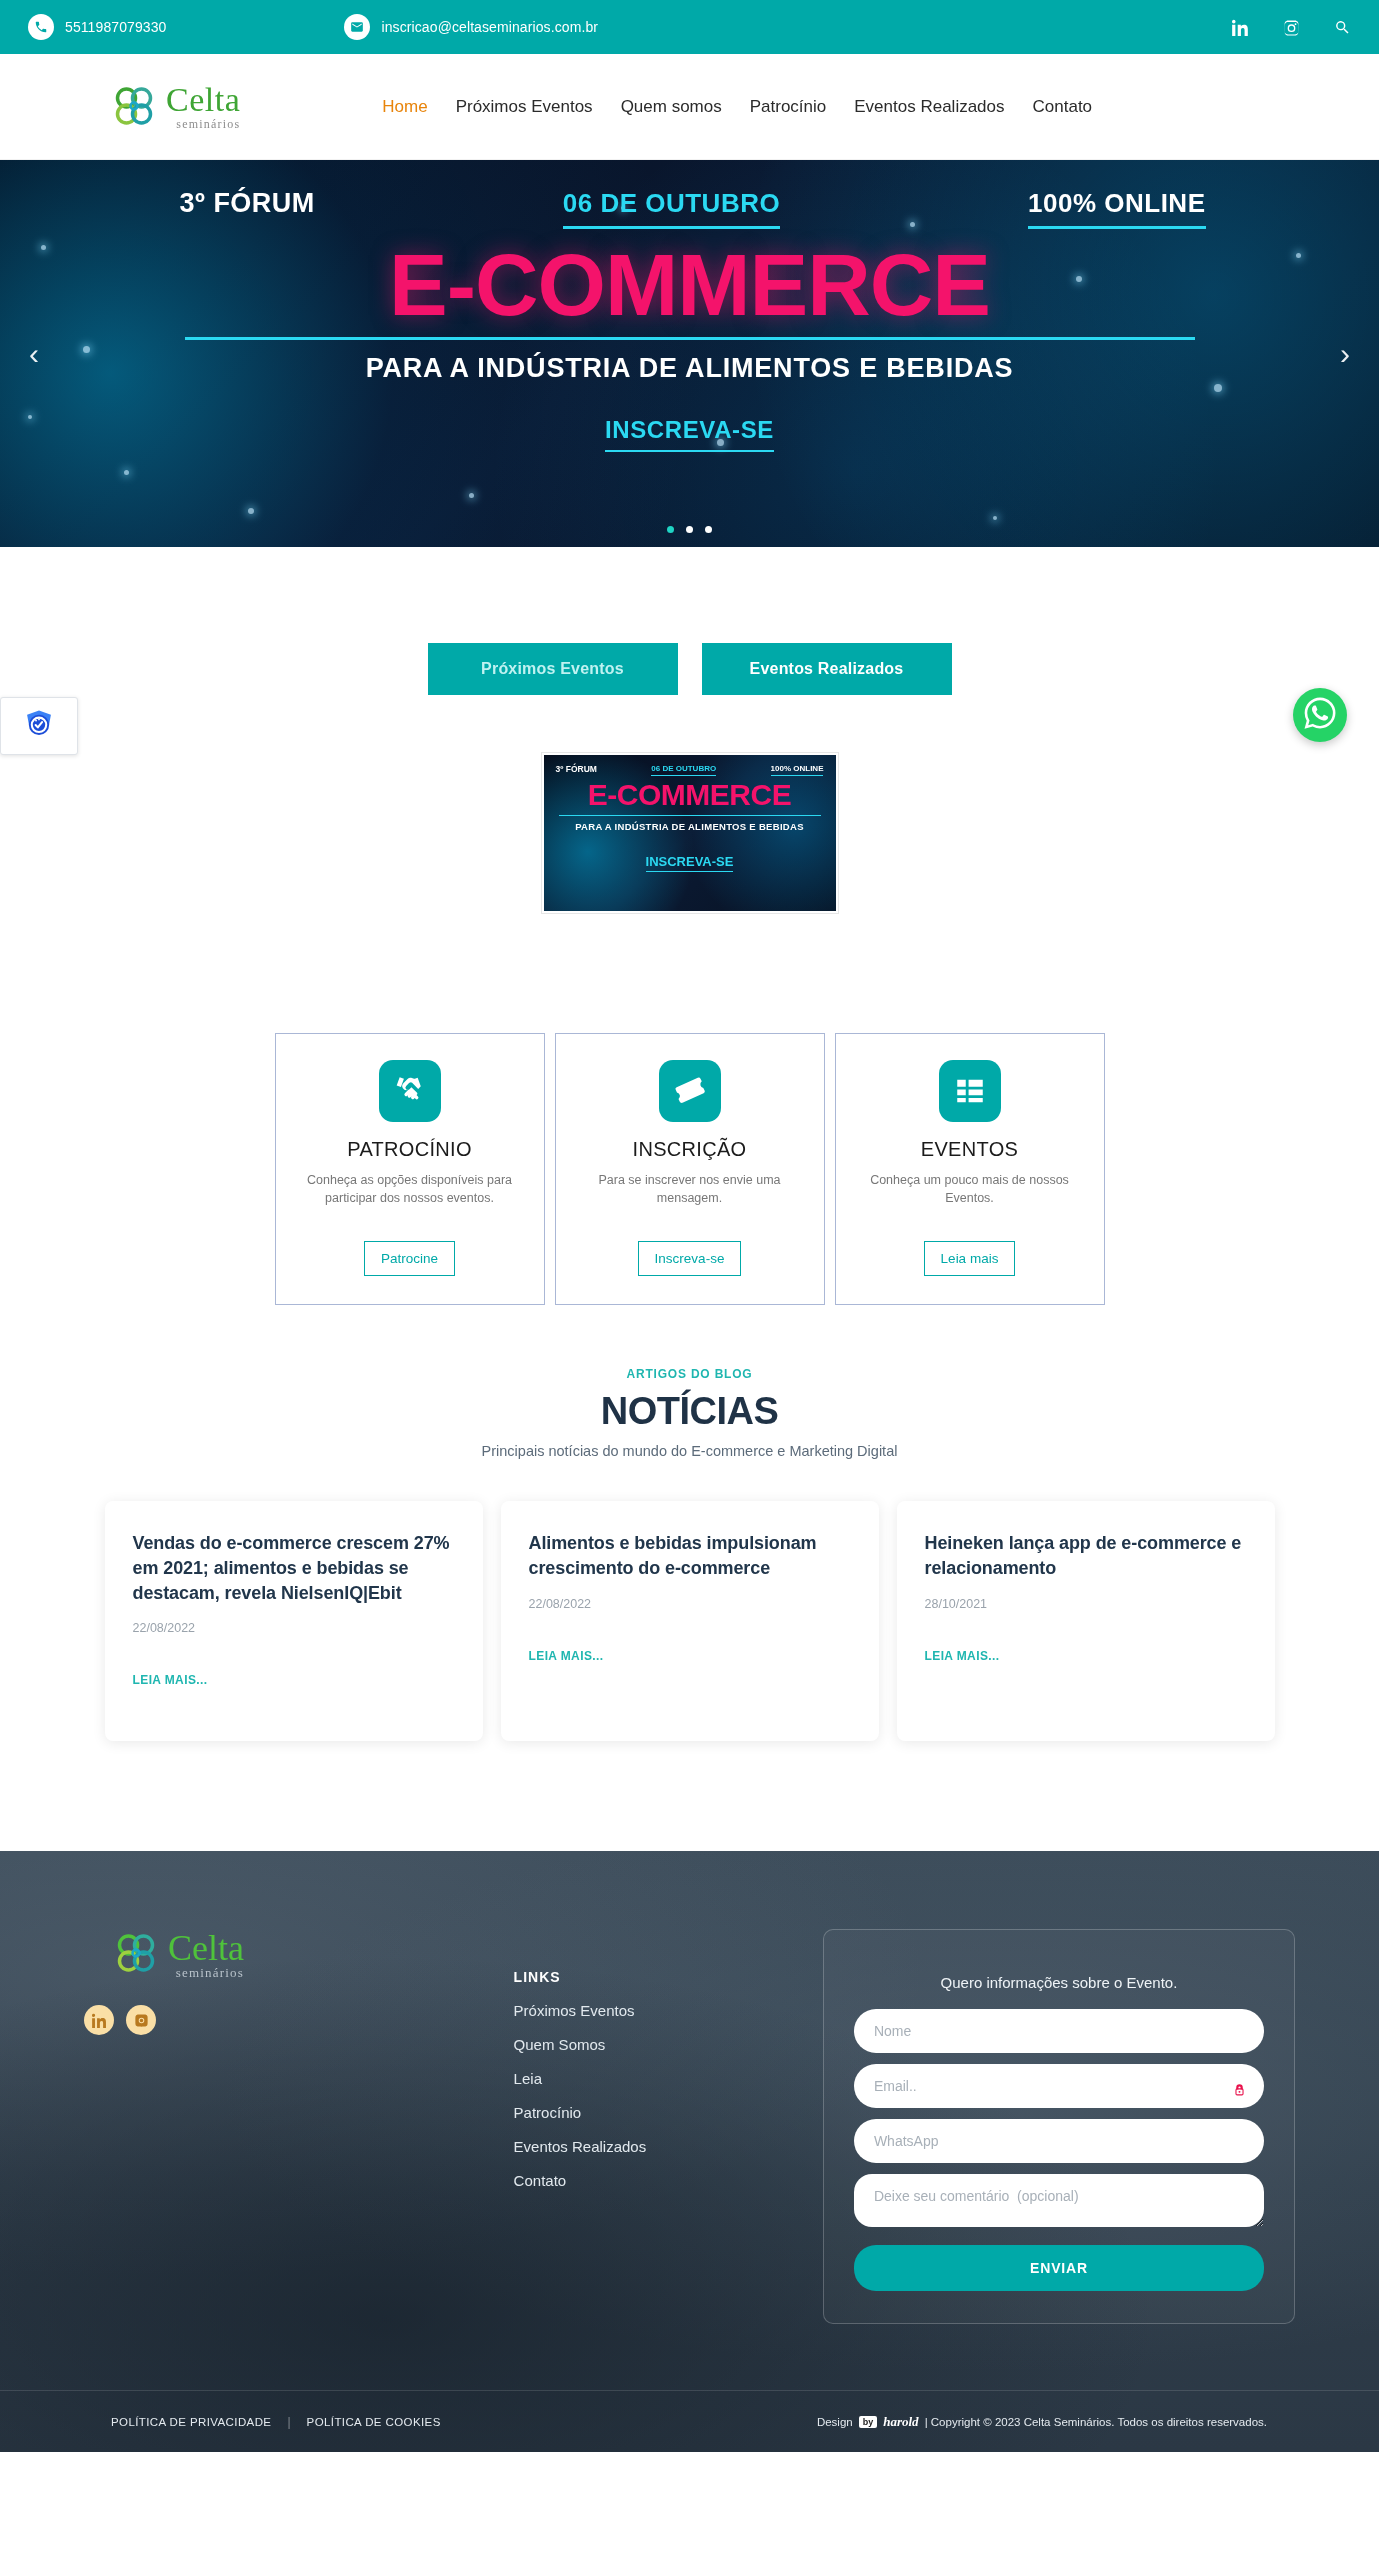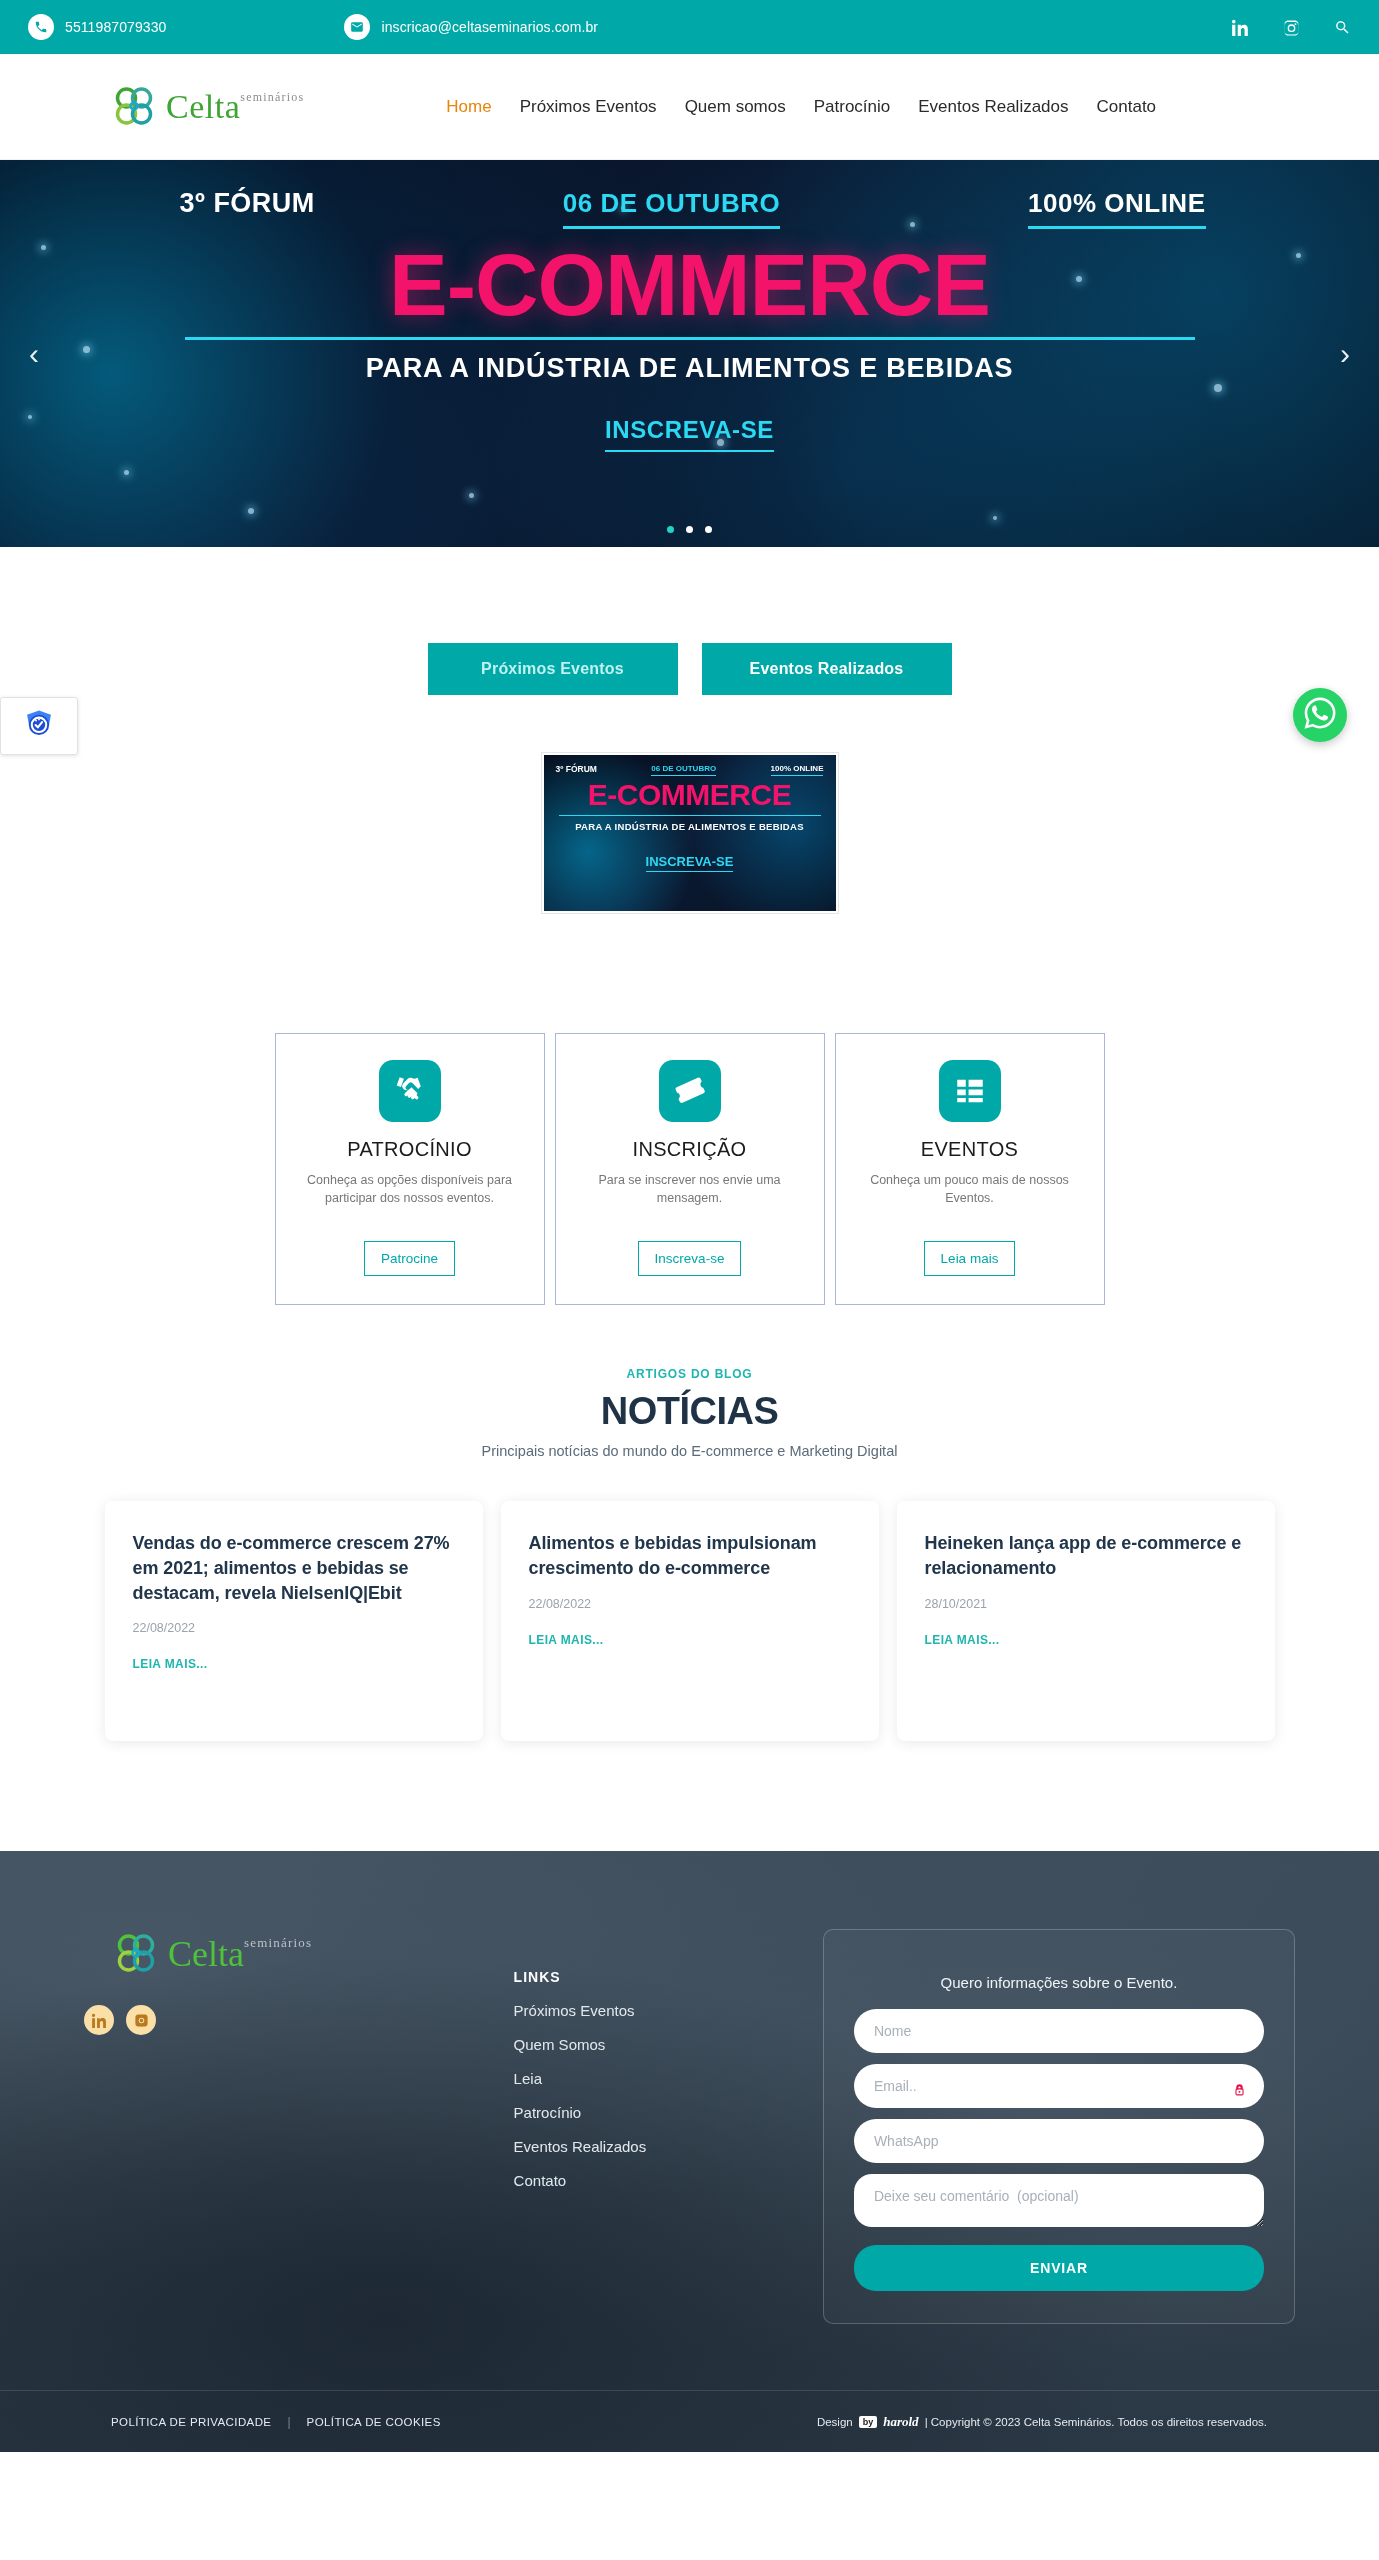--- a/index.html
+++ b/index.html
@@ -38,21 +38,21 @@
   .header {
     background: #ffffff;
     height: 106px;
     display: flex;
     align-items: center;
     padding: 0 28px 0 110px;
     border-bottom: 1px solid #f2f2f2;
   }
   .logo { display: flex; align-items: center; gap: 6px; }
   .logo-mark { width: 50px; height: 50px; flex: 0 0 auto; }
-  .logo-txt { display: flex; flex-direction: row; line-height: 1; }
+  .logo-txt { display: flex; flex-direction: column; line-height: 1; }
   .logo-name {
     font-family: "Liberation Serif", serif;
     font-size: 34px; color: #3FA535; letter-spacing: .5px;
   }
   .logo-sub {
     font-size: 12px; color: #8d8d8d; letter-spacing: 1.2px;
     margin-top: 1px; text-align: right;
     font-family: "Liberation Serif", serif;
   }
   .nav { display: flex; align-items: center; gap: 28px; margin-left: 142px; }
@@ -211,21 +211,21 @@
     border-radius: 8px; box-shadow: 0 2px 14px rgba(0,0,0,.09);
     padding: 30px 28px; cursor: pointer;
   }
   .ncard h3 {
     font-size: 18px; color: #21364b; line-height: 1.38;
     font-weight: bold; letter-spacing: -.1px;
   }
   .ndate { font-size: 12.5px; color: #9aa3ac; margin-top: 16px; }
   .nmore {
     font-size: 12px; color: #1FB6B0; font-weight: bold;
-    letter-spacing: .4px; margin-top: 22px; display: inline-block; cursor: pointer;
+    letter-spacing: .4px; margin-top: 38px; display: inline-block; cursor: pointer;
   }
 
   
   .footer {
     margin-top: 110px;
     position: relative;
     background: linear-gradient(180deg, #3c4c5a 0%, #2f3d4a 55%, #2b3845 100%);
     padding: 78px 0 0;
     overflow: hidden;
   }

